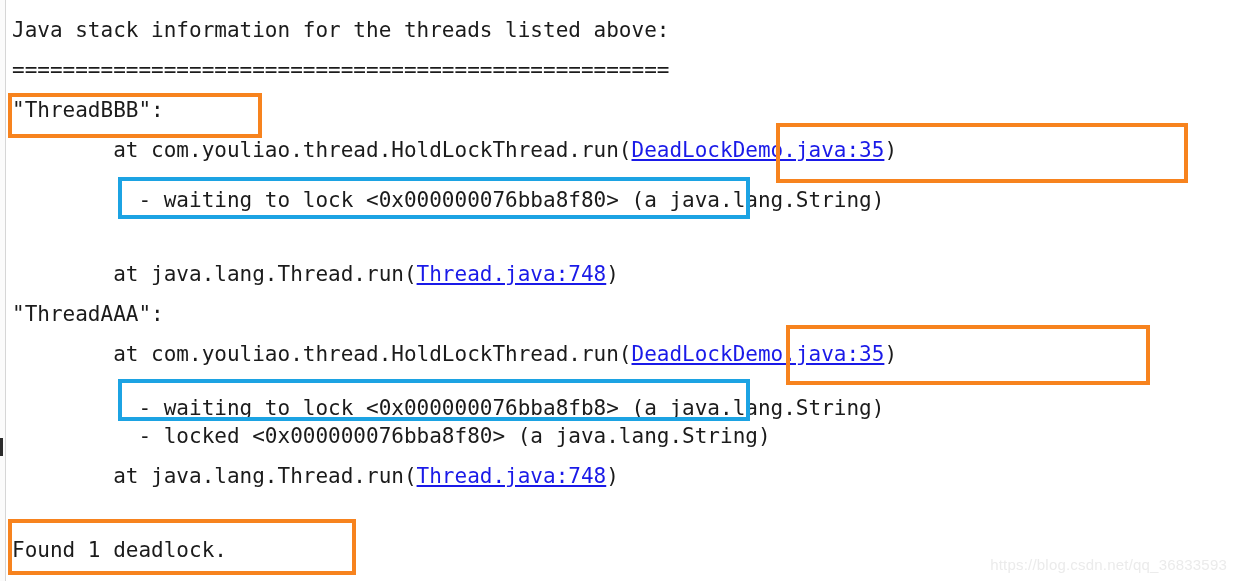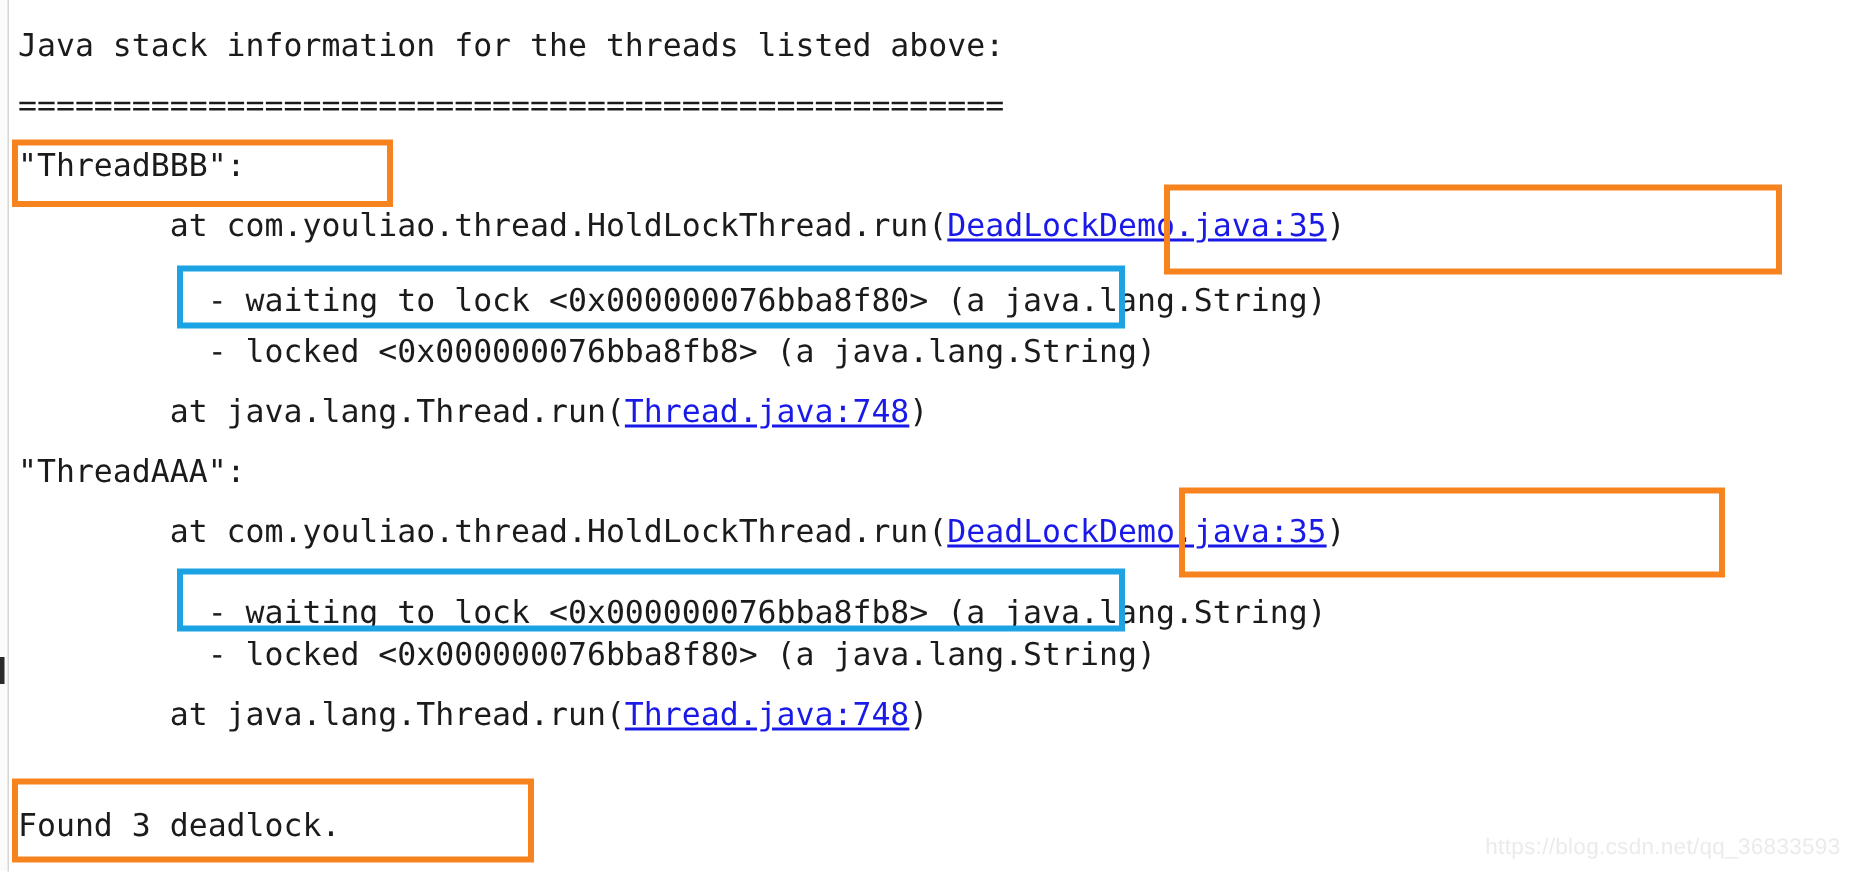--- a/index.html
+++ b/index.html
@@ -94,34 +94,33 @@
   <div id="edge-marker"></div>
 
   <div class="line" style="top:18px;">Java stack information for the threads listed above:</div>
   <div class="line" style="top:58px;">====================================================</div>
 
   <div class="line" style="top:98px;">"ThreadBBB":</div>
 
   <div class="line" style="top:138px;"><span>        at com.youliao.thread.HoldLockThread.run(</span><span class="link">DeadLockDemo.java:35</span><span>)</span></div>
 
   <div class="line" style="top:188px;">          - waiting to lock &lt;0x000000076bba8f80&gt; (a java.lang.String)</div>
-  <div class="line" style="top:222px;">          - locked &lt;0x000000076bba8fb8&gt; (a java.lang.String)</div>
 
   <div class="line" style="top:262px;"><span>        at java.lang.Thread.run(</span><span class="link">Thread.java:748</span><span>)</span></div>
 
   <div class="line" style="top:302px;">"ThreadAAA":</div>
 
   <div class="line" style="top:342px;"><span>        at com.youliao.thread.HoldLockThread.run(</span><span class="link">DeadLockDemo.java:35</span><span>)</span></div>
 
   <div class="line" style="top:384px;margin-top:12px;">          - waiting to lock &lt;0x000000076bba8fb8&gt; (a java.lang.String)</div>
   <div class="line" style="top:424px;text-align:right;">          - locked &lt;0x000000076bba8f80&gt; (a java.lang.String)</div>
 
   <div class="line" style="top:464px;"><span>        at java.lang.Thread.run(</span><span class="link">Thread.java:748</span><span>)</span></div>
 
-  <div class="line" style="top:538px;">Found 3 deadlock.</div>
+  <div class="line" style="top:538px;">Found 1 deadlock.</div>
 
   <div id="anno-layer">
       <div class="anno orange" style="left: 8px; top: 93px; width: 254px; height: 45px;"></div>
       <div class="anno orange" style="left: 776px; top: 123px; width: 412px; height: 60px;"></div>
       <div class="anno blue" style="left: 118px; top: 177px; width: 632px; height: 42px;"></div>
       <div class="anno orange" style="left: 786px; top: 325px; width: 364px; height: 60px;"></div>
       <div class="anno blue" style="left: 118px; top: 379px; width: 632px; height: 42px;"></div>
       <div class="anno orange" style="left: 8px; top: 519px; width: 348px; height: 56px;"></div>
     </div>
 

